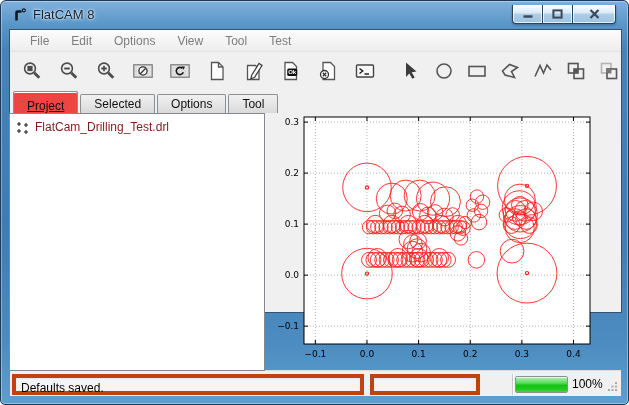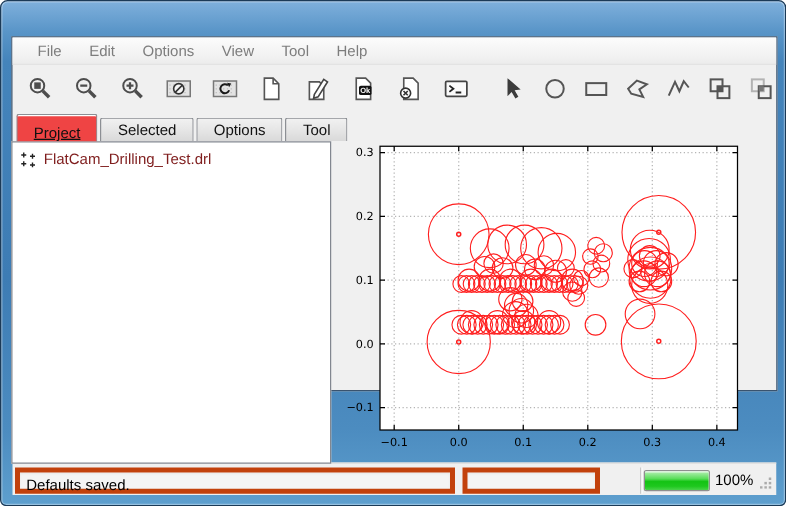--- a/index.html
+++ b/index.html
@@ -69,30 +69,54 @@
     background:linear-gradient(180deg,#b7efb7 0%,#58dd58 40%,#14c314 55%,#1ec81e 80%,#49d349 100%);
     box-shadow:inset 0 1px 0 rgba(255,255,255,.7);}
   .sb-pct{position:absolute;left:562px;top:6px;font-size:12px;color:#000;}
   .grip{position:absolute;right:3px;top:9px;}
 </style>
 </head>
 <body>
 
 <div class="window">
 
+  <div class="titlebar">
+    <svg class="app-icon" viewBox="0 0 16 16">
+      <path d="M4.5 13.5 V5.5 Q4.5 4.5 5.5 4.5 H9.5" fill="none" stroke="#10181f" stroke-width="2.6"></path>
+      <circle cx="11.8" cy="3.4" r="1.5" fill="none" stroke="#10181f" stroke-width="1.1"></circle>
+    </svg>
+    <span class="title-text">FlatCAM 8</span>
+    <div class="caption">
+      <div class="cap-btn min">
+        <svg width="12" height="9" viewBox="0 0 12 9">
+            <line class="cap-glyph" x1="1.5" y1="6.5" x2="10.5" y2="6.5" stroke-width="2.4"></line>
+          </svg>
+      </div>
+      <div class="cap-btn max">
+        <svg width="11" height="10" viewBox="0 0 11 10">
+            <rect class="cap-glyph" x="1.4" y="1.4" width="8.2" height="7.2" stroke-width="2"></rect>
+          </svg>
+      </div>
+      <div class="cap-btn close">
+        <svg width="11" height="10" viewBox="0 0 11 10">
+          <path class="cap-glyph" d="M1.5 1 L9.5 9 M9.5 1 L1.5 9" stroke-width="2.2"></path>
+          </svg>
+      </div>
+    </div>
+  </div>
 
   <div class="client">
 
     <div class="menubar">
       <span class="menu-item">File</span>
       <span class="menu-item">Edit</span>
       <span class="menu-item">Options</span>
       <span class="menu-item">View</span>
       <span class="menu-item">Tool</span>
-      <span class="menu-item">Help</span>
+      <span class="menu-item">Test</span>
     </div>
 
     <div class="toolbar">
       <div class="tb-handle"></div>
       <div class="tb-group">
         <div class="tb-btn">
           <svg width="22" height="22" viewBox="0 0 22 22">
             <circle cx="9" cy="8.5" r="5.4" fill="none" stroke="#4d4d4d" stroke-width="1.6"></circle>
             <rect x="6.4" y="5.9" width="5.2" height="5.2" fill="#4d4d4d"></rect>
             <line x1="13.2" y1="12.7" x2="18.3" y2="17.8" stroke="#4d4d4d" stroke-width="2.8"></line>

